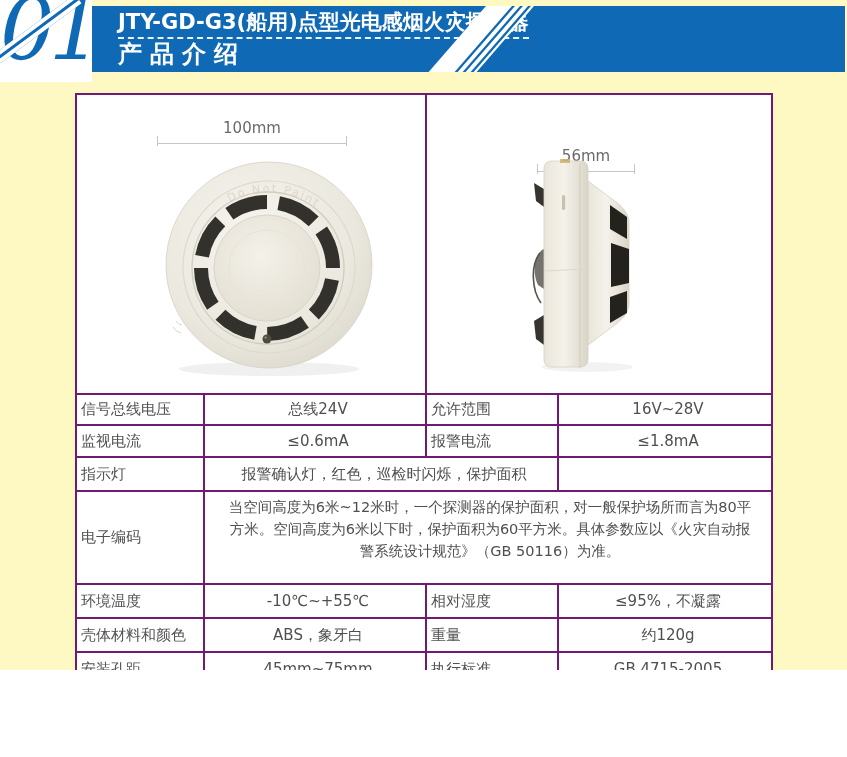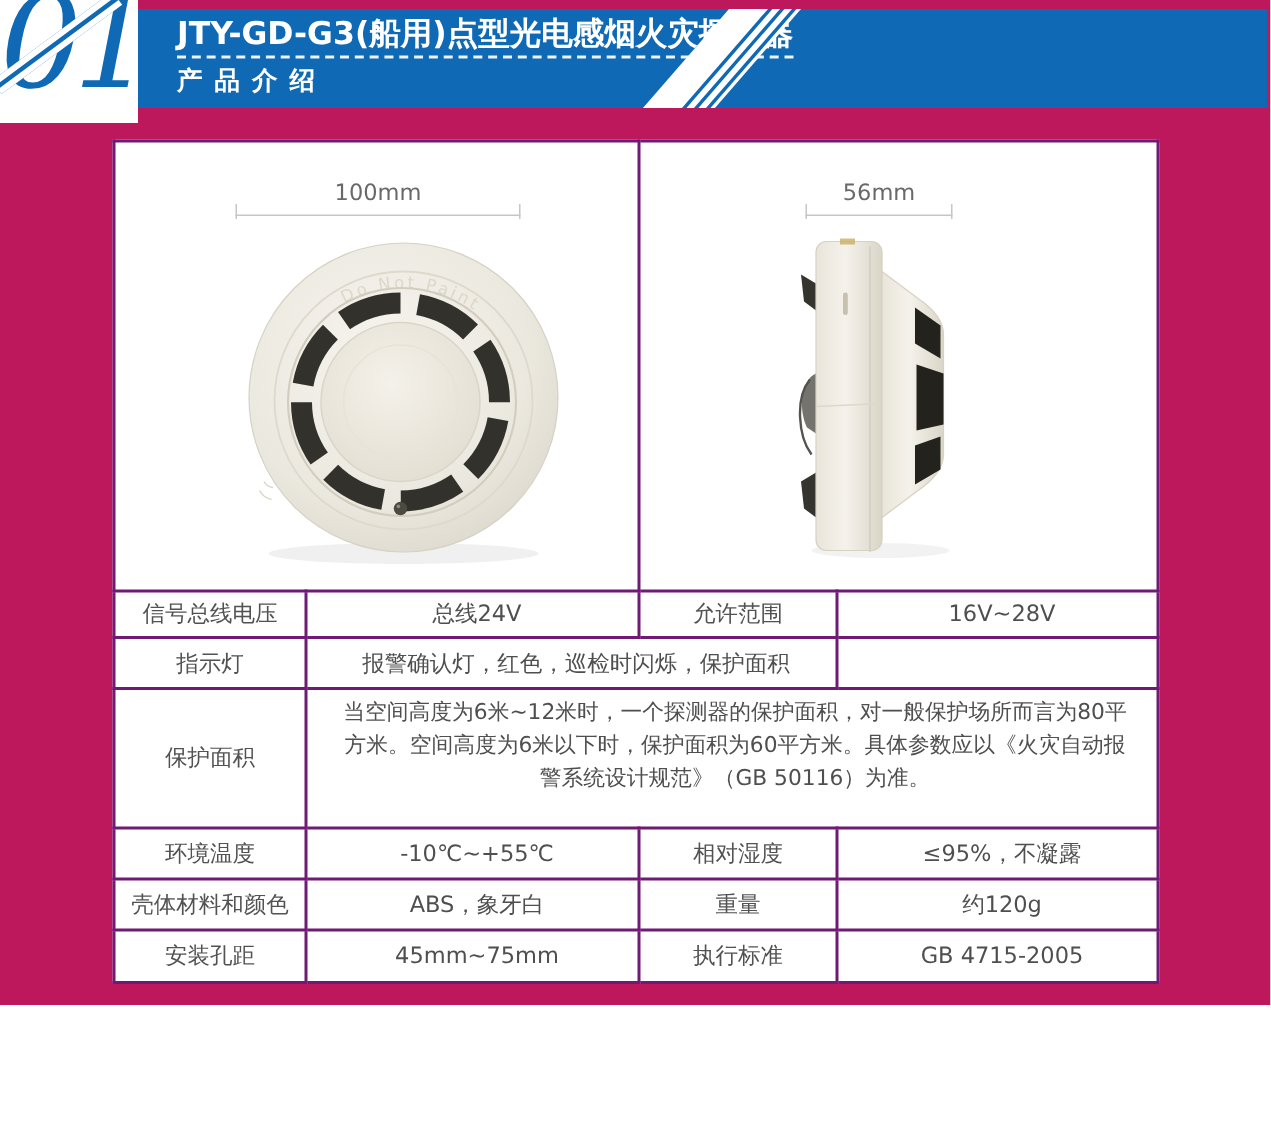--- a/index.html
+++ b/index.html
@@ -1,17 +1,17 @@
 <!DOCTYPE html>
 <html><head>
 <meta charset="utf-8">
 <style>
   html,body{margin:0;padding:0;background:#ffffff;}
   .page{
-    position:relative;width:847px;height:670px;background:#be185d;overflow:hidden;
+    position:relative;width:847px;height:670px;background:#fef9c3;overflow:hidden;
     font-family:"DejaVu Sans","Liberation Sans",sans-serif;
   }
   
   .badge01{position:absolute;left:0;top:0;width:92px;height:82px;overflow:hidden;background:#fff;}
   .badge01 .num{
     position:absolute;left:0;top:-14px;
     font-family:"DejaVu Serif","Liberation Serif",serif;
     font-style:italic;font-size:86px;line-height:86px;letter-spacing:-6px;
     color:#0f69b4;
   }
@@ -23,50 +23,50 @@
   .banner{
     position:absolute;left:92px;top:6px;width:753px;height:66px;
     background:#0f69b4;overflow:hidden;color:#fff;
   }
   .banner-title{
     display:inline-block;margin:4px 0 0 26px;
     font-size:21px;font-weight:bold;line-height:24px;
     padding-bottom:3px;border-bottom:2px dashed rgba(255,255,255,0.92);
   }
   .banner-sub{
-    margin:3px 0 0 26px;font-size:17px;font-weight:bold;letter-spacing:8px;line-height:24px;
+    margin:3px 0 0 26px;font-size:24px;font-weight:bold;letter-spacing:8px;line-height:24px;
   }
   .banner-slash{
     position:absolute;top:0;bottom:0;left:394px;width:48px;background:#ffffff;
     transform:skewX(-41deg);transform-origin:top left;
   }
   .banner-slash i{position:absolute;top:0;bottom:0;width:3px;background:#0f69b4;}
   .banner-slash i:nth-child(1){left:26px;}
   .banner-slash i:nth-child(2){left:34px;}
   .banner-slash i:nth-child(3){left:42px;}
   
   table.spec{
     position:absolute;left:75px;top:93px;width:696px;
     border-collapse:collapse;table-layout:fixed;background:#fff;
     color:#4f4f4f;font-size:15px;
   }
   table.spec col.c1{width:128px;}
   table.spec col.c2{width:222px;}
   table.spec col.c3{width:132px;}
   table.spec col.c4{width:214px;}
   table.spec td{border:2px solid #701a75;vertical-align:middle;}
-  td.lbl{text-align:center;padding:0 4px;color:#525252;}
+  td.lbl{padding:0 4px;color:#525252;}
   td.val{text-align:center;padding:3px 12px 3px 18px;line-height:21px;}
   td.val.long{font-size:14.5px;line-height:22px;padding:4px 14px 21px 18px;}
   td.imgtd{padding:0;}
   .imgcell{position:relative;width:100%;height:298px;}
   
   .dim{position:absolute;top:24px;}
   .dim-front{left:80px;width:190px;}
-  .dim-side{left:110px;width:98px;}
+  .dim-side{left:110px;width:98px;margin-top:28px;}
   .dim-label{text-align:center;font-size:15px;color:#696969;margin-bottom:6px;line-height:18px;}
   .dim-line{position:relative;height:0;border-top:1px solid #c6c6c6;}
   .dim-line .tick{position:absolute;top:-8px;width:1px;height:10px;background:#c6c6c6;}
   .dim-line .tick.l{left:0;}
   .dim-line .tick.r{right:0;}
   .svg-front{position:absolute;left:85px;top:64px;}
   .svg-side{position:absolute;left:105px;top:62px;}
 </style>
 </head>
 <body>
@@ -172,30 +172,36 @@
         </td>
       </tr>
 
       <tr style="height:31px;">
         <td class="lbl">信号总线电压</td>
         <td class="val">总线24V</td>
         <td class="lbl">允许范围</td>
         <td class="val">16V~28V</td>
       </tr>
 
+      <tr style="height:32px;">
+        <td class="lbl">监视电流</td>
+        <td class="val">≤0.6mA</td>
+        <td class="lbl">报警电流</td>
+        <td class="val">≤1.8mA</td>
+      </tr>
 
       <tr style="height:34px;">
         <td class="lbl">指示灯</td>
         <td class="val" colspan="2">报警确认灯，红色，巡检时闪烁，保护面积</td>
         <td class="val"></td>
       </tr>
 
 
       <tr style="height:68px;">
-        <td class="lbl">保护面积</td>
+        <td class="lbl">电子编码</td>
         <td class="val long" colspan="3">当空间高度为6米~12米时，一个探测器的保护面积，对一般保护场所而言为80平方米。空间高度为6米以下时，保护面积为60平方米。具体参数应以《火灾自动报警系统设计规范》（GB 50116）为准。</td>
       </tr>
 
       <tr style="height:34px;">
         <td class="lbl">环境温度</td>
         <td class="val">-10℃~+55℃</td>
         <td class="lbl">相对湿度</td>
         <td class="val">≤95%，不凝露</td>
       </tr>
 

